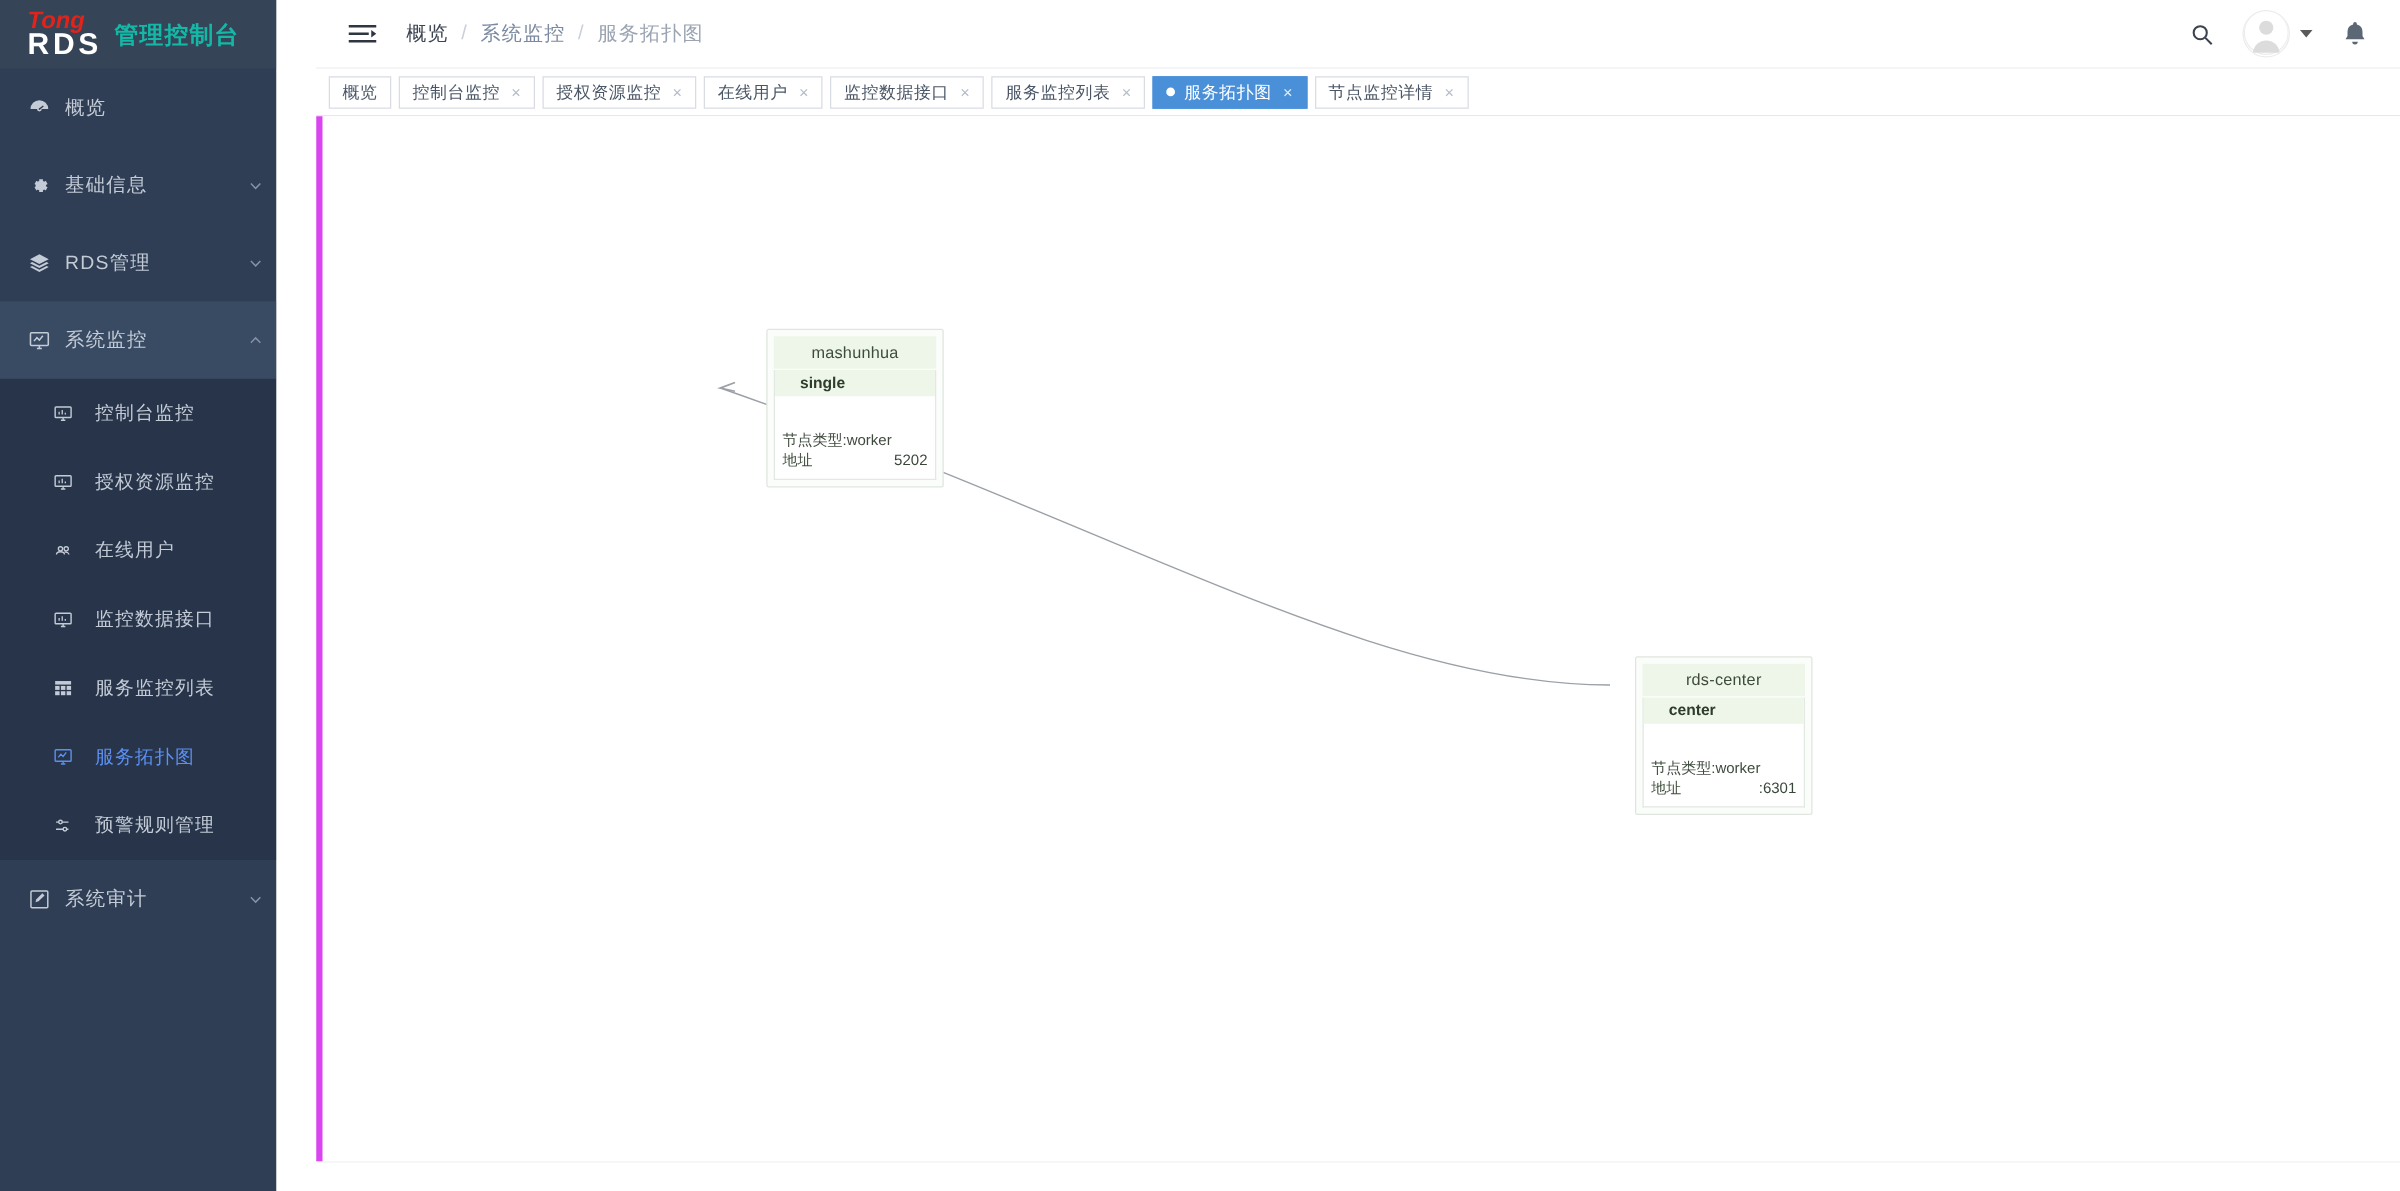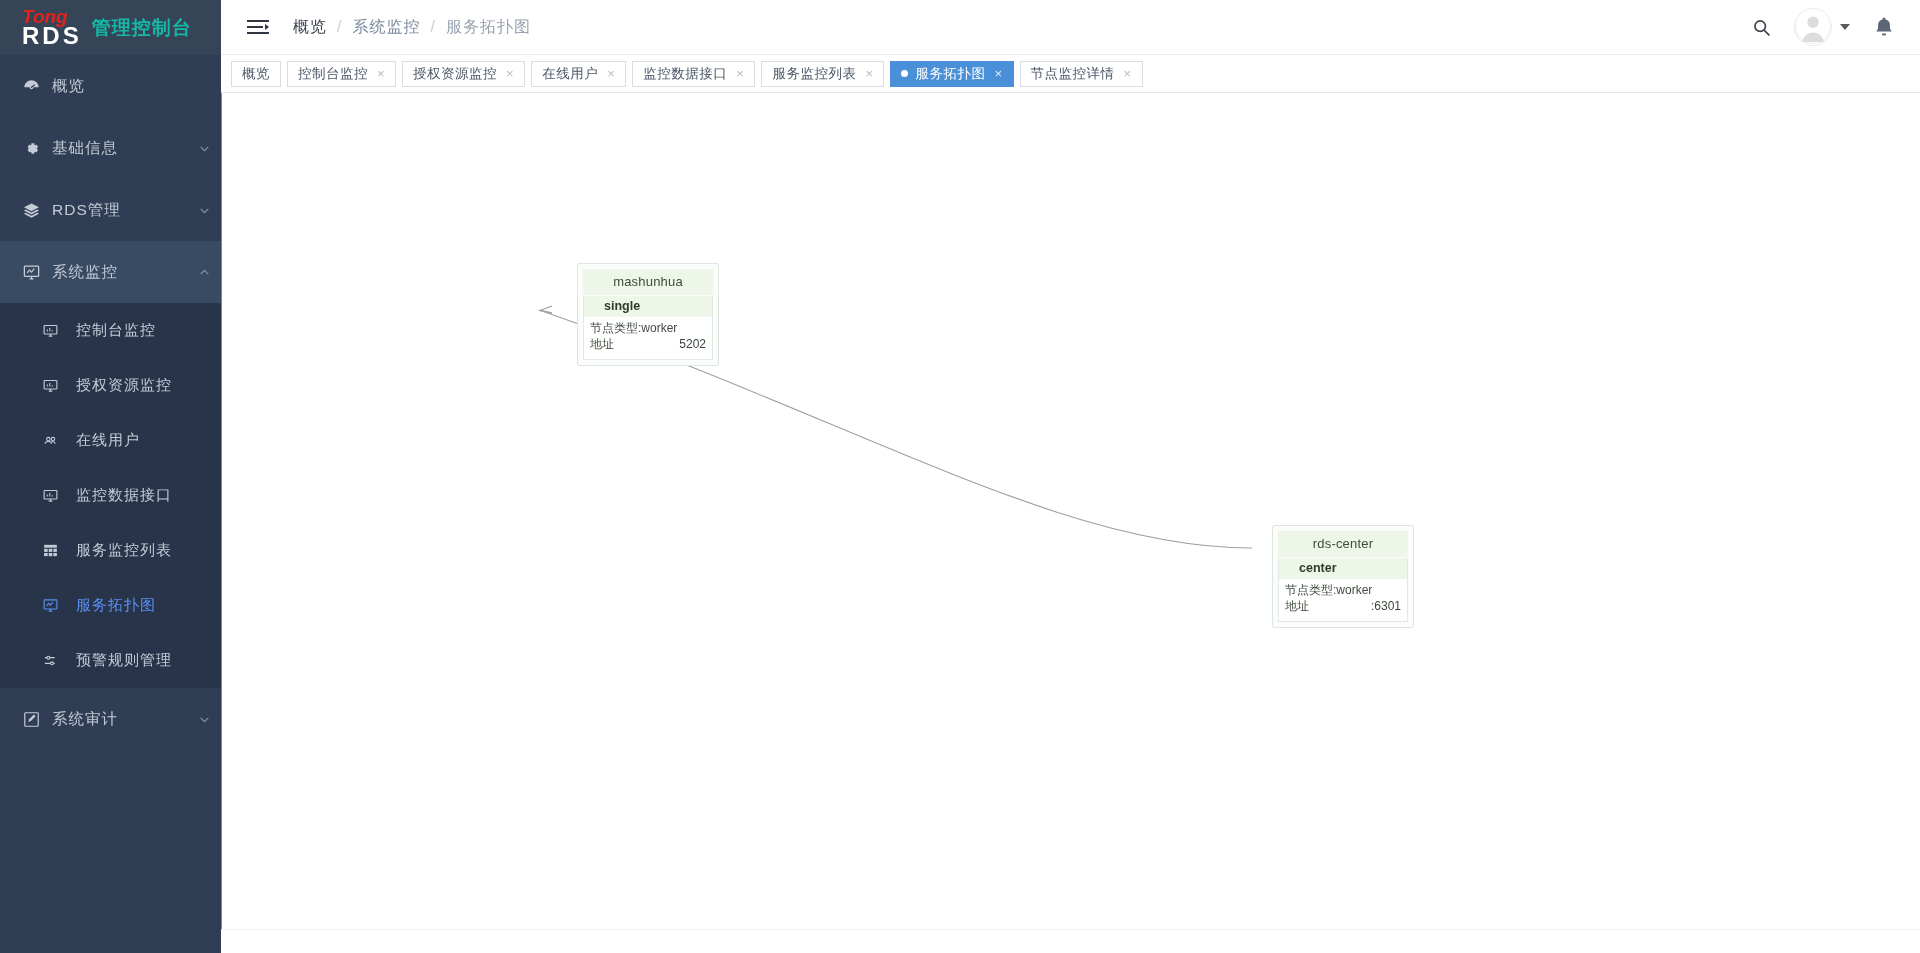--- a/index.html
+++ b/index.html
@@ -3,21 +3,21 @@
 <meta charset="utf-8">
 <style>
   * { box-sizing: border-box; }
   html, body {
     margin: 0; padding: 0;
     width: 1920px; height: 953px;
     overflow: hidden;
     font-family: "Liberation Sans", "DejaVu Sans", sans-serif;
     background: #ffffff;
   }
-  #app { position: relative; width: 1920px; height: 953px; display: flex; }
+  #app { position: relative; width: 1920px; height: 953px; display: flex; gap: 32px; }
 
   
   .sidebar {
     width: 221px; height: 953px;
     background: #2f3e55;
     flex: 0 0 221px;
     position: relative;
     overflow: hidden;
   }
   .logo-bar {
@@ -144,21 +144,21 @@
   .tab-dot {
     width: 7px; height: 7px; border-radius: 50%;
     background: #ffffff; margin-right: 7px; flex: 0 0 7px;
   }
 
   
   .canvas {
     flex: 1 1 auto;
     position: relative;
     background: #ffffff;
-    border-left: 1px solid #d946ef;
+    border-left: 5px solid #d946ef;
     overflow: hidden;
   }
   .canvas svg.edges { position: absolute; left: 0; top: 0; }
 
   .node {
     position: absolute;
     background: #fbfdfb;
     border: 1px solid #dfe6df;
     border-radius: 2px;
     padding: 5px;
@@ -179,21 +179,21 @@
     border-top: none;
     margin-top: 1px;
   }
   .node-sub {
     background: #eef6ea;
     font-size: 12.5px;
     font-weight: bold;
     color: #2e3b2d;
     padding: 3px 6px 4px 20px;
   }
-  .node-rows { padding: 3px 6px 7px 6px; }
+  .node-rows { padding: 3px 6px 7px 6px; margin-top: 24px; }
   .node-row {
     display: flex; justify-content: space-between;
     font-size: 12px; color: #3f4a3f;
     line-height: 16px;
     white-space: nowrap;
   }
   .node-row .k { color: #43503f; }
   .node-row .v { color: #3a463a; margin-left: 8px; overflow: hidden; text-overflow: clip; }
   .node-row.type { display: block; }
 

